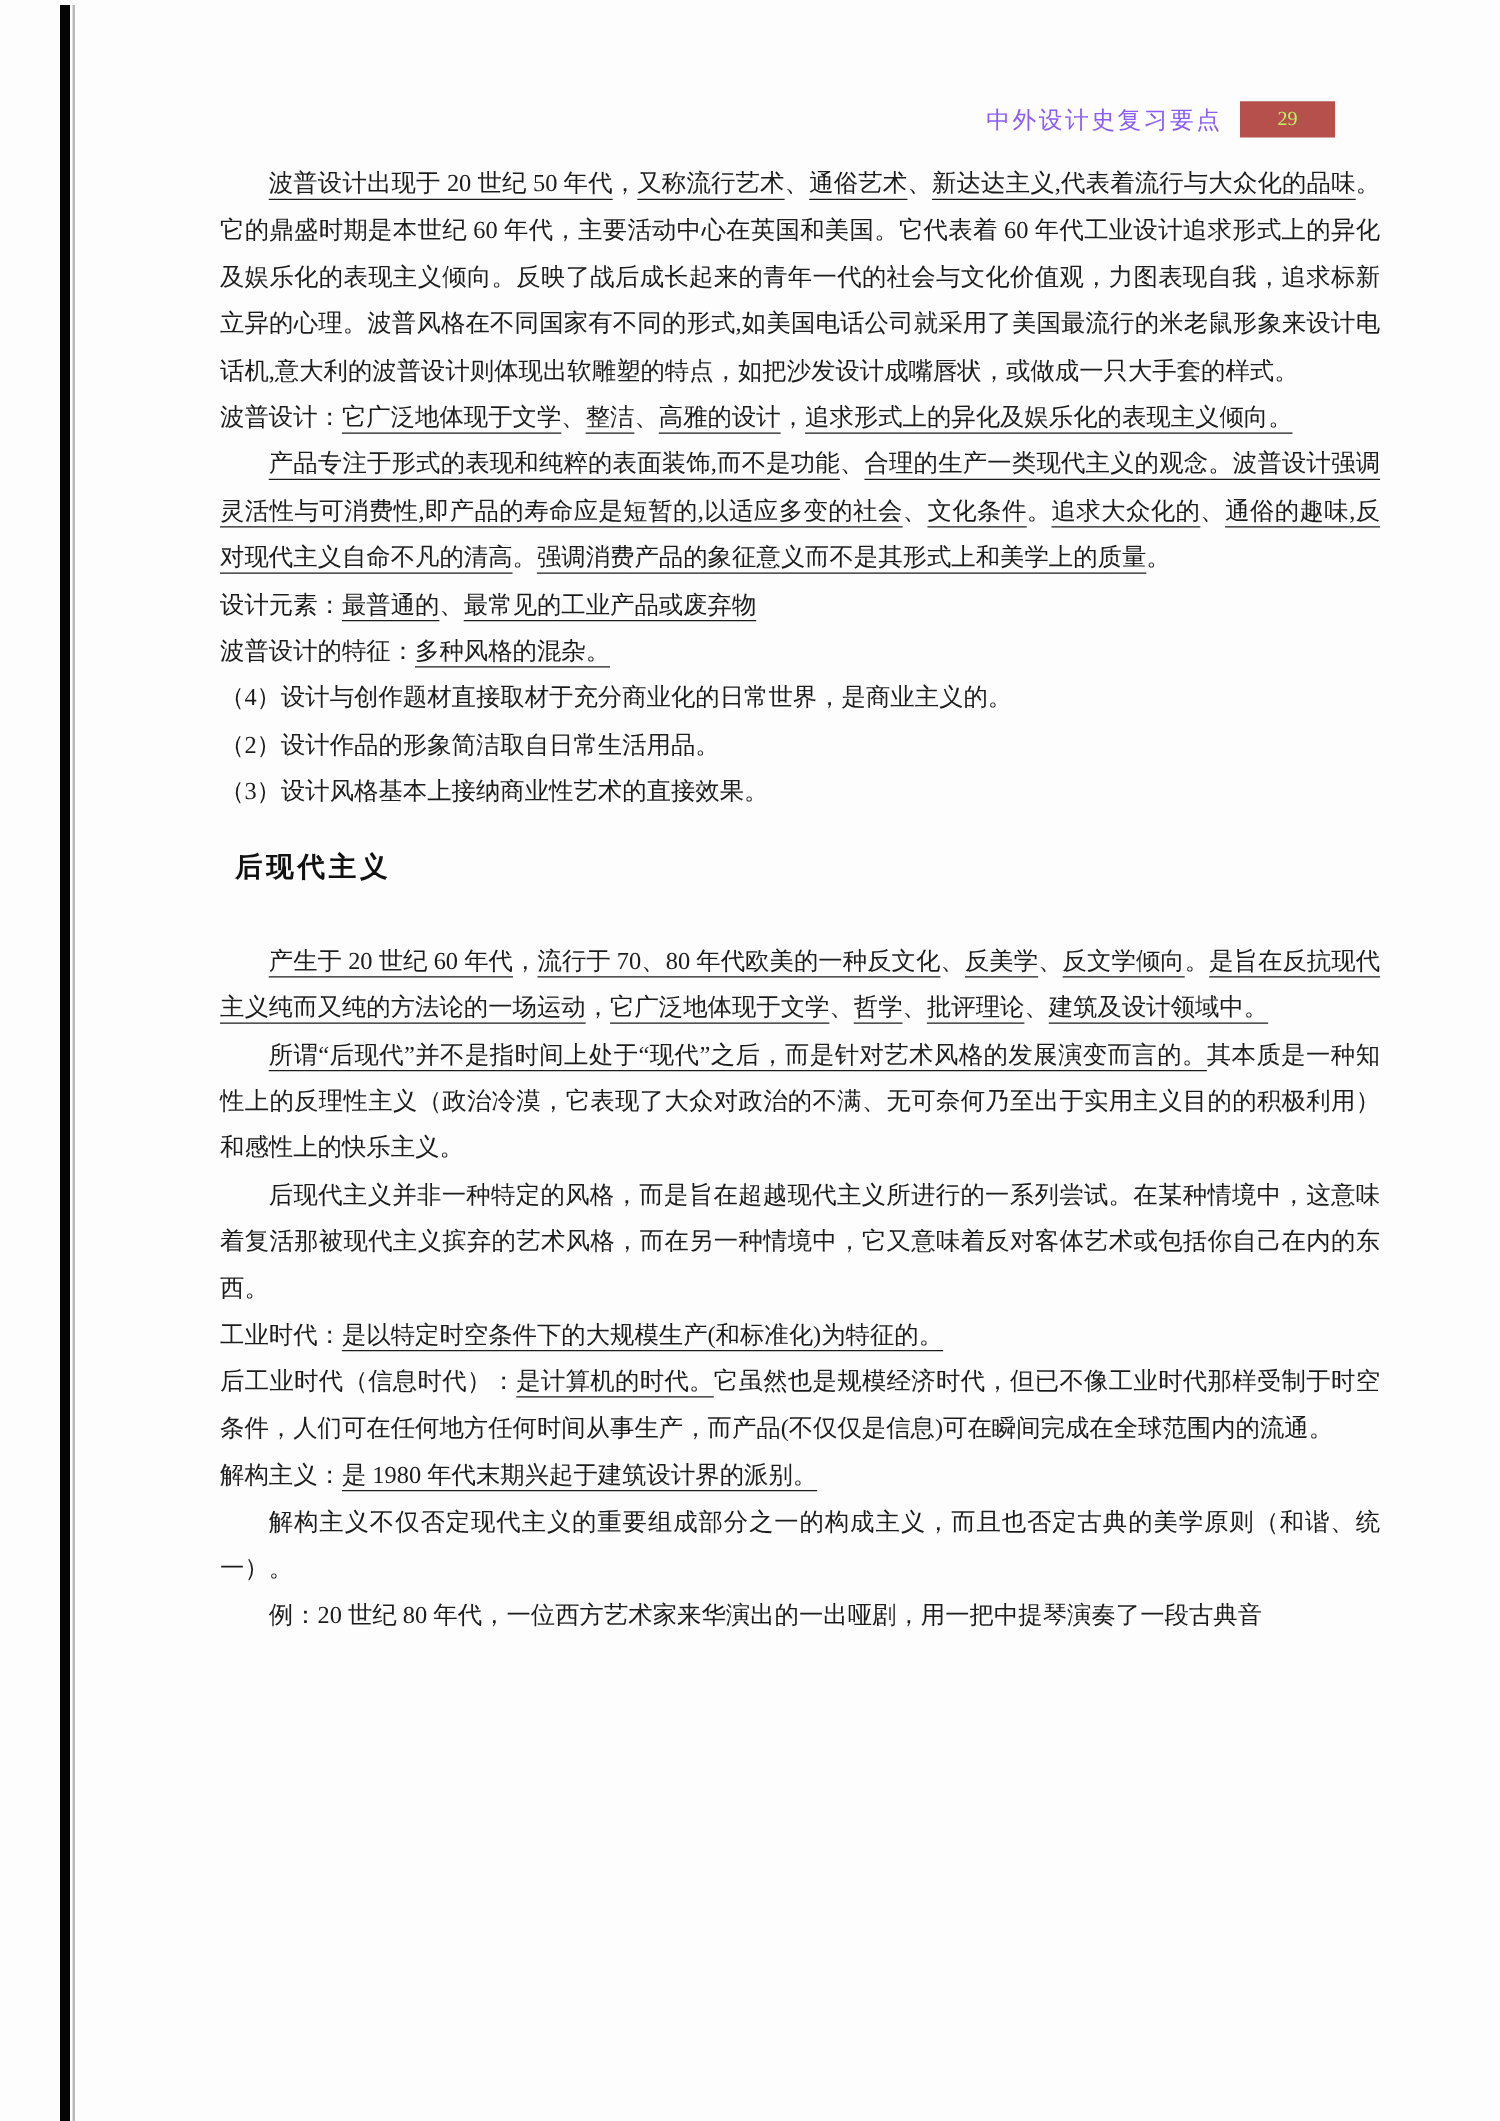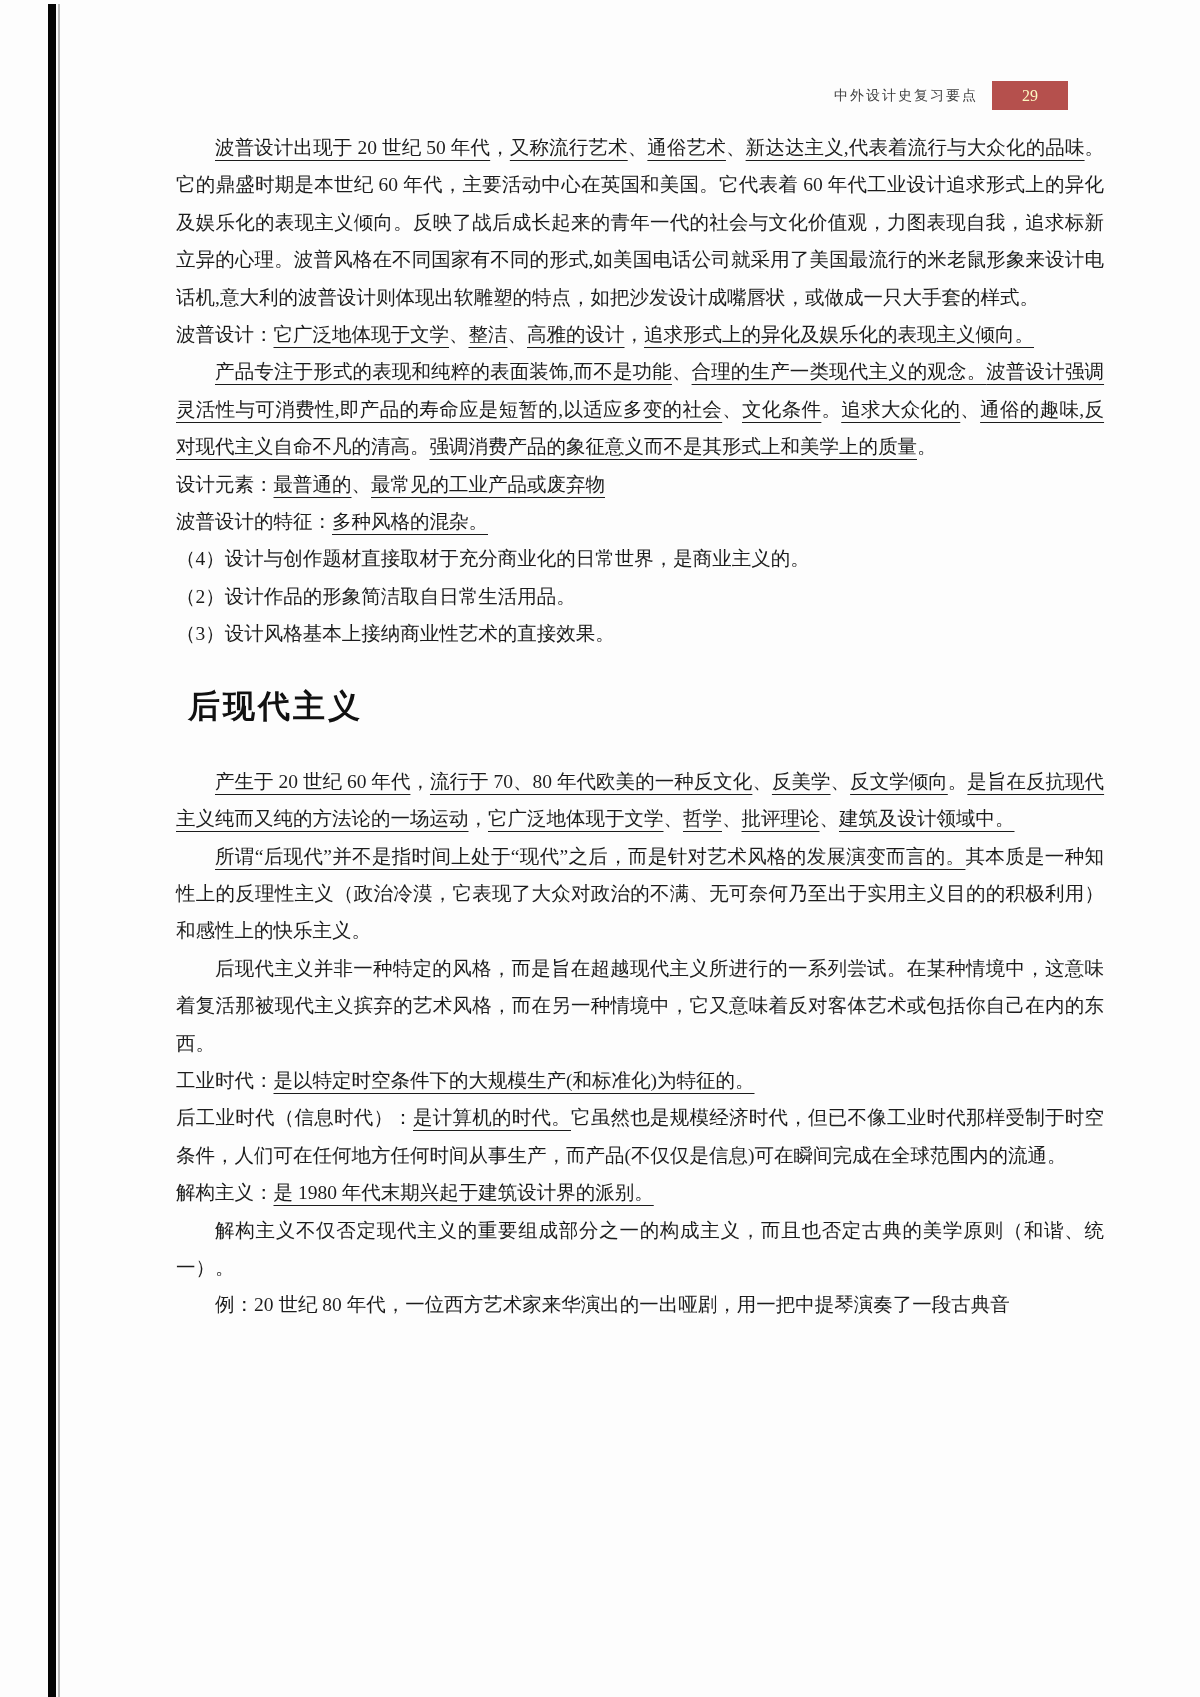--- a/index.html
+++ b/index.html
@@ -15,42 +15,42 @@
   }
   .spine-line{
     position:absolute;left:58px;top:4px;bottom:0;width:2px;
     background:#b9b9b9;
   }
   .page-header{
     position:absolute;top:81px;left:158px;right:132px;
     display:flex;align-items:center;justify-content:flex-end;
   }
   .header-title{
-    font-size:14px;color:#404040;letter-spacing:2px;
+    font-size:19px;color:#8b5cf6;letter-spacing:2px;
   }
   .page-badge{
     width:76px;height:29px;margin-left:14px;
     display:flex;align-items:center;justify-content:center;
-    color:#fef9c3;font-size:16px;
+    color:#bef264;font-size:16px;
   }
   .document-body{
     position:absolute;left:176px;top:129px;width:928px;
     font-size:19.5px;line-height:37.4px;
     text-align:justify;
   }
   .para{margin:0;}
   .para.indent{text-indent:2em;}
   .u{
     text-decoration:underline;
     text-decoration-thickness:1.2px;
     text-underline-offset:6px;
   }
   .section-heading{
-    margin:36px 0 40px 12px;
-    font-size:32px;font-weight:bold;letter-spacing:3px;
+    margin:24px 0 40px 12px;
+    font-size:22px;font-weight:bold;letter-spacing:3px;
     line-height:34px;color:#111;
     text-indent:0;
   }
 </style>
 </head>
 <body>
 
 <div class="spine-bar"></div>
 <div class="spine-line"></div>
 

